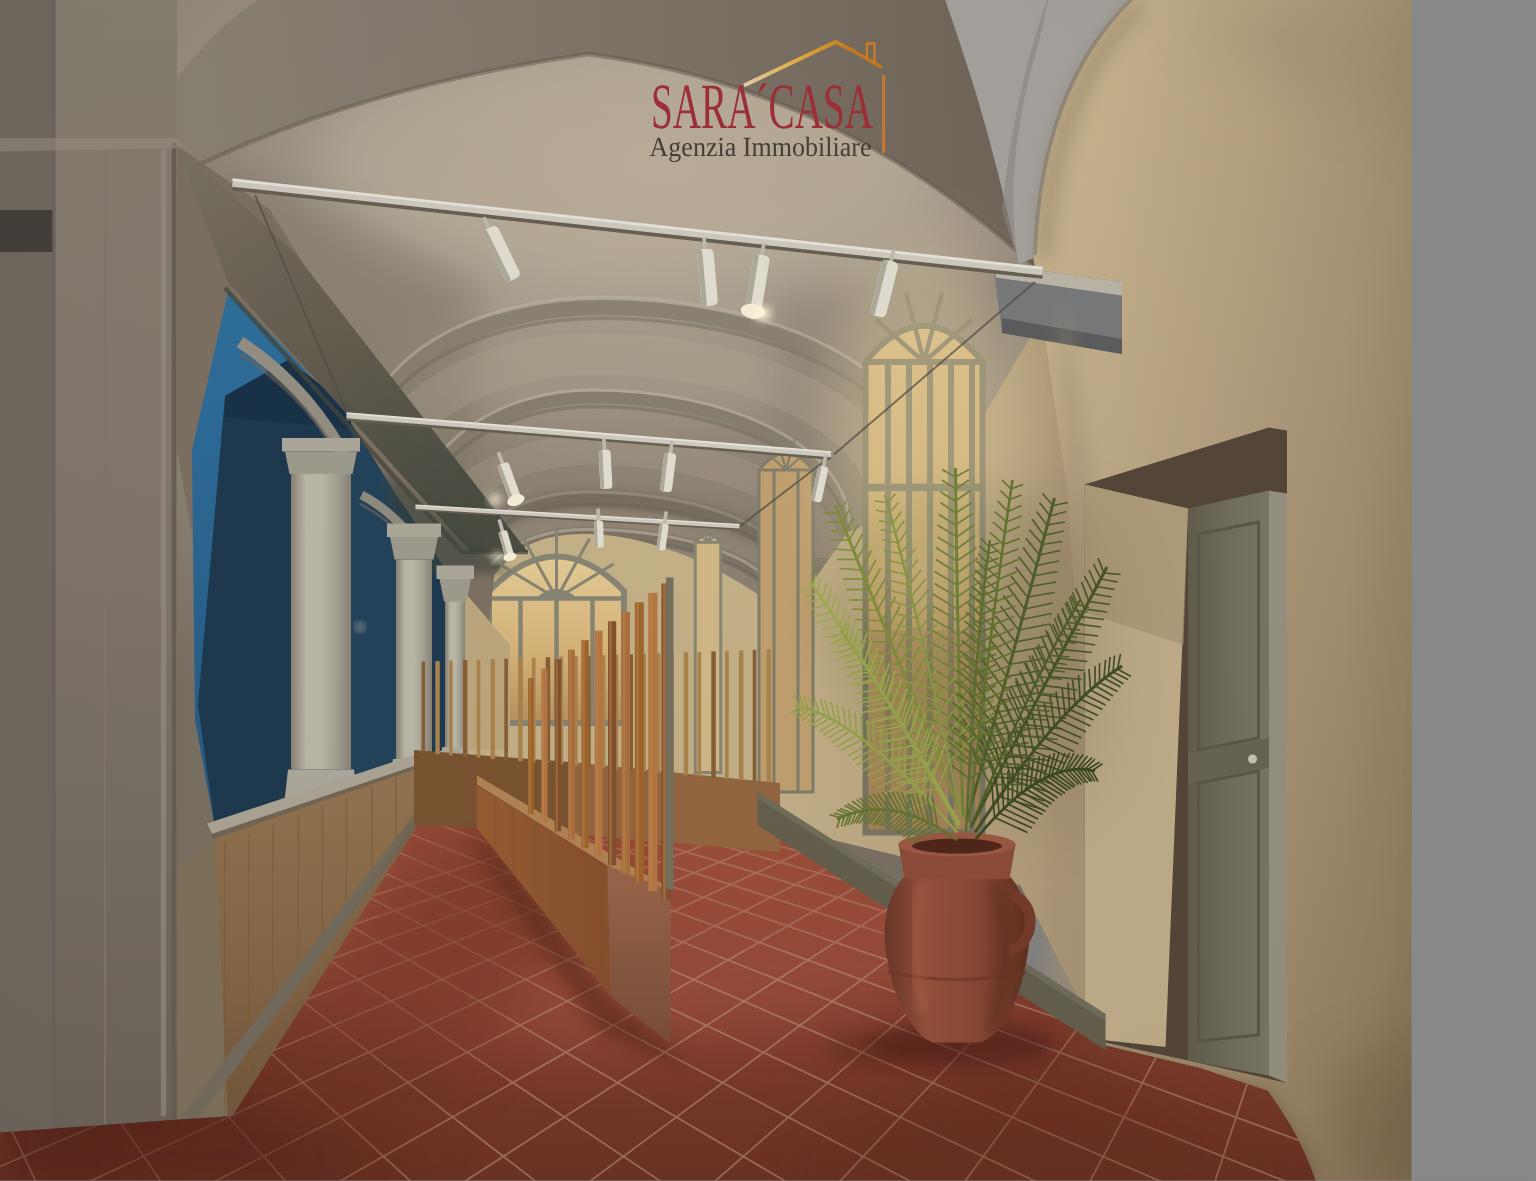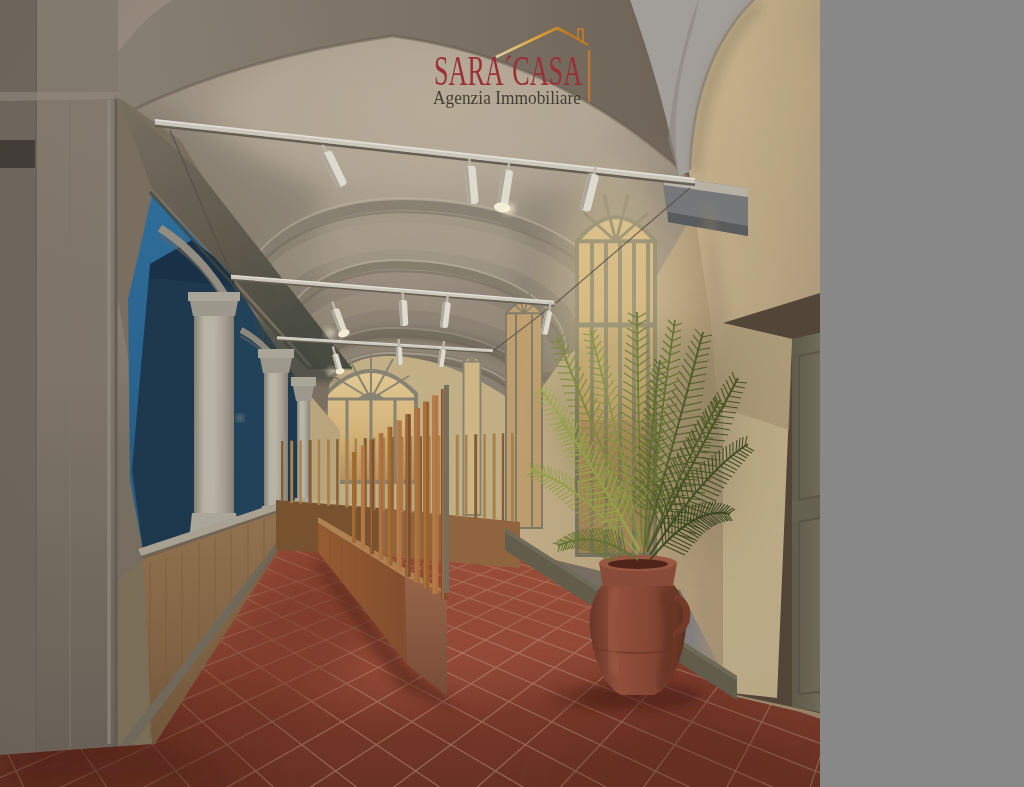--- a/index.html
+++ b/index.html
@@ -1,15 +1,15 @@
 <!DOCTYPE html>
 <html><head><meta charset="utf-8">
 <style>
 html,body{margin:0;padding:0;background:#888;}
-#stage{width:820px;height:787px;overflow:hidden;position:relative;font-family:"Liberation Sans",sans-serif;text-align:center;}
+#stage{width:941px;height:787px;overflow:hidden;position:relative;font-family:"Liberation Sans",sans-serif;text-align:center;}
 </style></head>
 <body>
 <div id="stage">
 <svg width="1024" height="787" viewBox="0 0 1024 787" xmlns="http://www.w3.org/2000/svg">
 
 <defs>
 <radialGradient id="ceilGlow" cx="0.43" cy="0.18" r="0.66">
  <stop offset="0" stop-color="#bcb19e"></stop>
  <stop offset="0.4" stop-color="#a2978a"></stop>
  <stop offset="1" stop-color="#7d7468"></stop>

